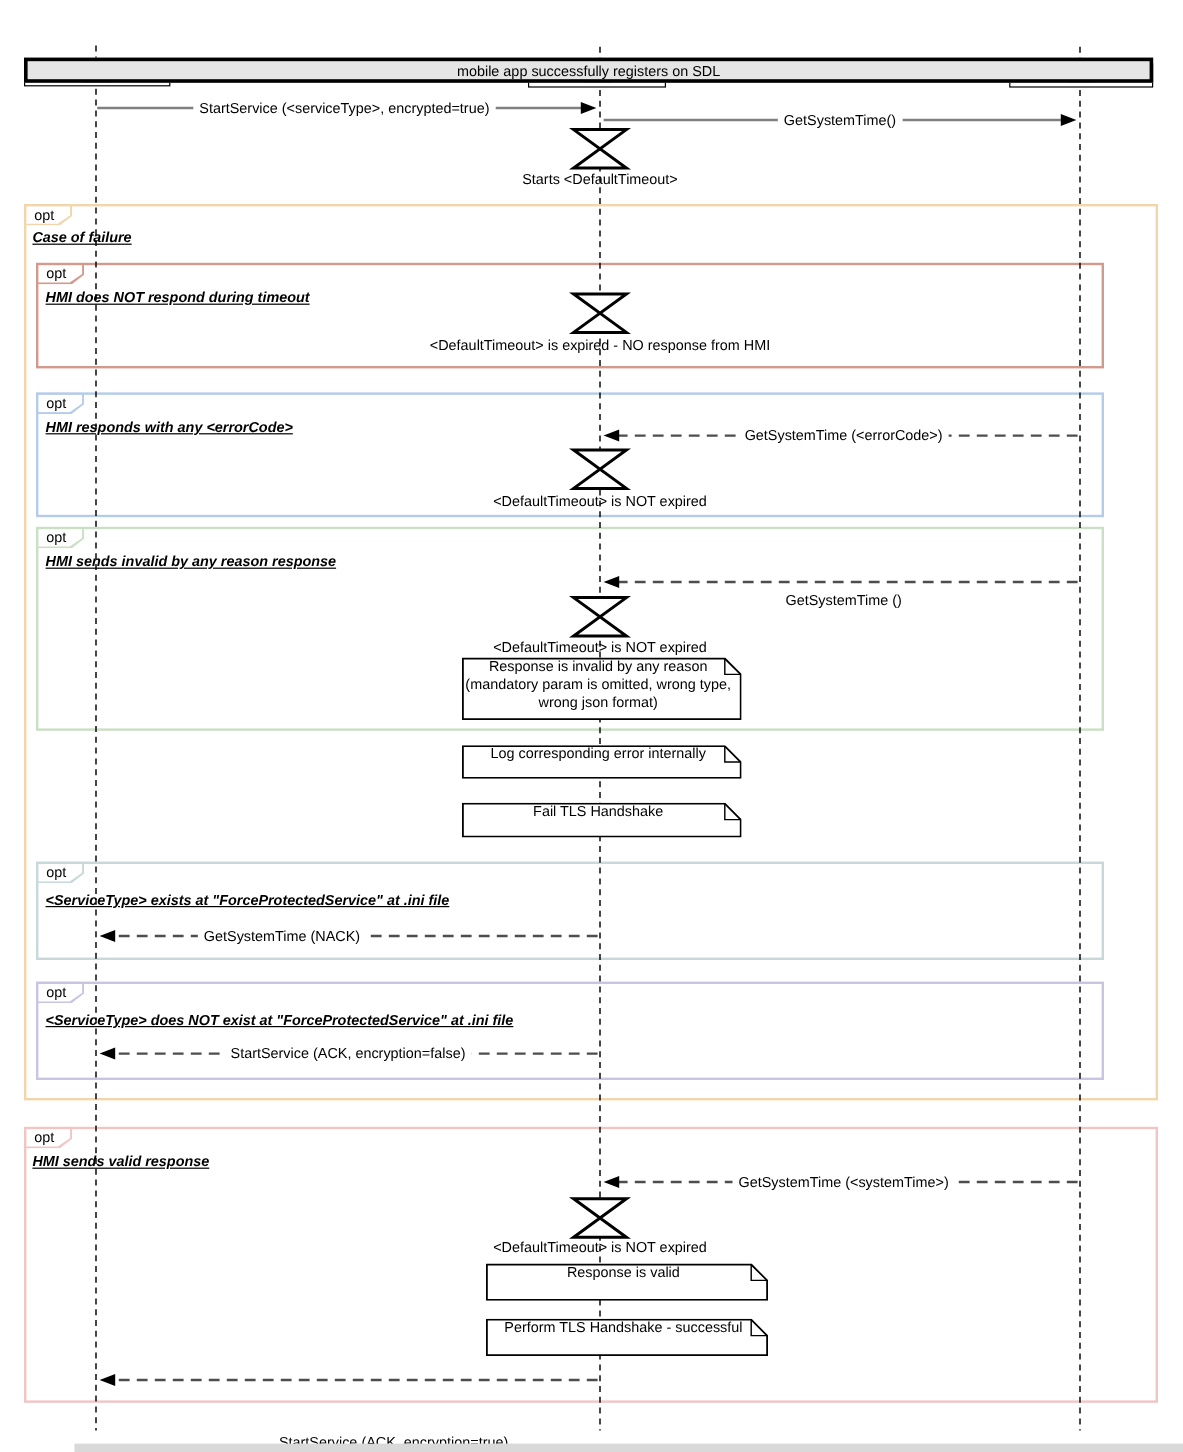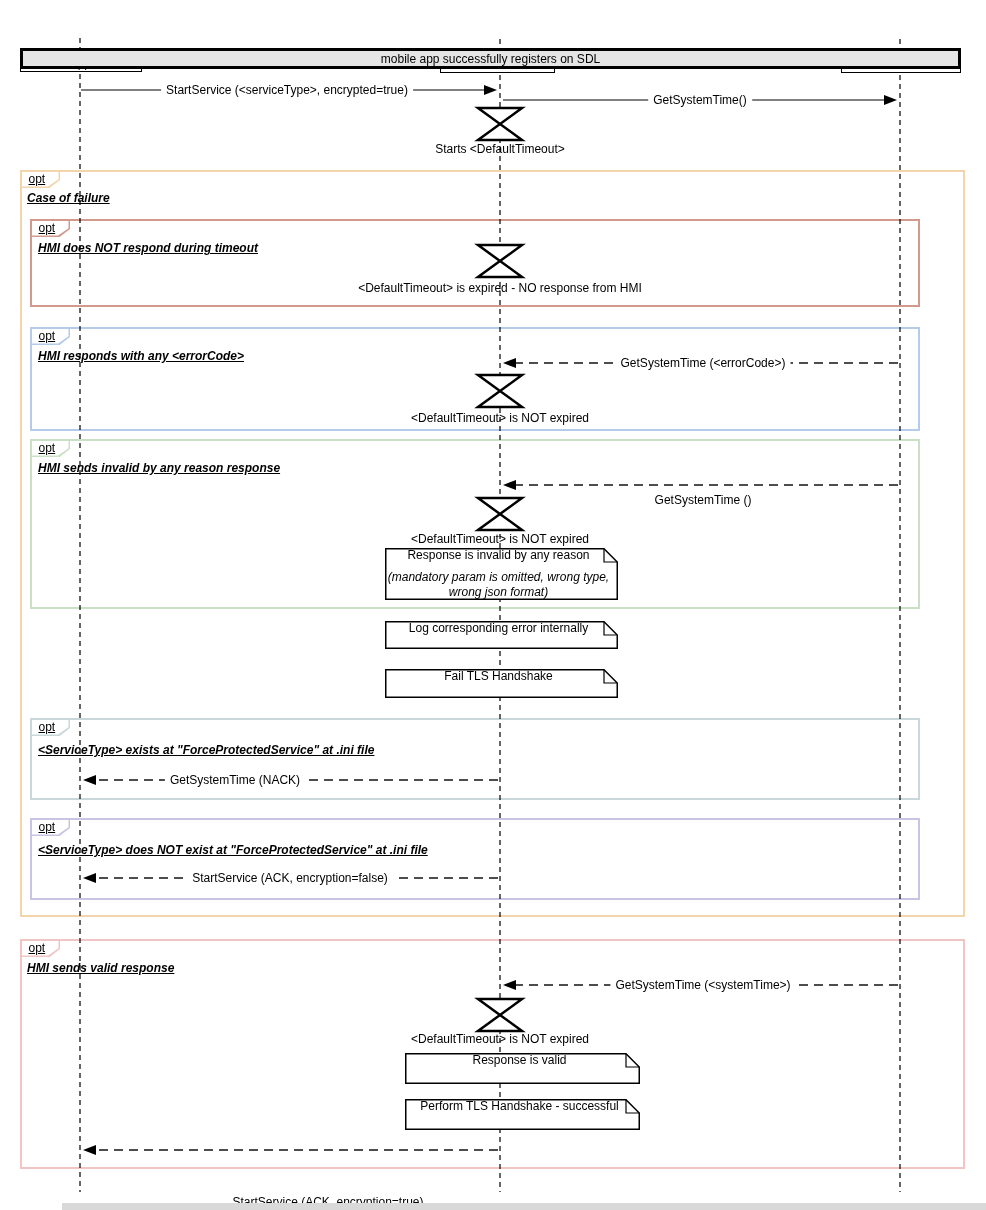--- a/index.html
+++ b/index.html
@@ -21,37 +21,37 @@
     position:absolute; z-index:3; background:#e5e5e5; border:3px solid #000;
     display:flex; align-items:center; justify-content:center; font-size:12px;
   }
 
   
   .frame { position:absolute; z-index:1; border:2px solid; background:transparent; }
   .tab { position:absolute; z-index:3; width:40px; height:18px;
          clip-path:polygon(0 0,100% 0,100% 55%,74% 100%,0 100%); }
   .tab-fill { position:absolute; left:1.5px; top:1.5px; right:1.5px; bottom:1.5px;
               clip-path:polygon(0 0,100% 0,100% 52%,72% 100%,0 100%);
-              background:#fff; font-size:12px; line-height:14px; padding-left:7px;text-decoration:underline; }
+              background:#fff; font-size:12px; line-height:14px; padding-left:7px; }
   .frame-title { position:absolute; z-index:3; font-size:12px; font-weight:bold;
                  font-style:italic; text-decoration:underline; white-space:nowrap; }
 
   
   .msg-label { position:absolute; z-index:3; transform:translate(-50%,-50%);
                background:#fff; padding:0 5px; font-size:12px; white-space:nowrap; }
   .timer-label { position:absolute; z-index:3; transform:translate(-50%,-50%);
                  font-size:12px; white-space:nowrap; }
 
   
   .note { position:absolute; z-index:3; }
   .note svg { position:absolute; left:0; top:0; }
   .note-text { position:absolute; inset:0; z-index:1; display:flex; flex-direction:column;
-               align-items:center; justify-content:space-between; font-size:12px;
+               align-items:center; justify-content:flex-start; font-size:12px;
                line-height:15px; text-align:center; padding-right:6px; }
-  .note-text .em { font-style:italic; }
+  .note-text .em { }
 
   .bottom-strip { position:absolute; z-index:3; background:#d9d9d9; }
 </style>
 </head>
 <body>
 
 <div class="canvas">
 
   <div class="frame" style="left: 20px; top: 170px; width: 941px; height: 743px; border-color: rgb(242, 213, 171);"></div>
   <div class="frame" style="left: 30px; top: 219px; width: 886px; height: 84px; border-color: rgb(210, 154, 140);"></div>

